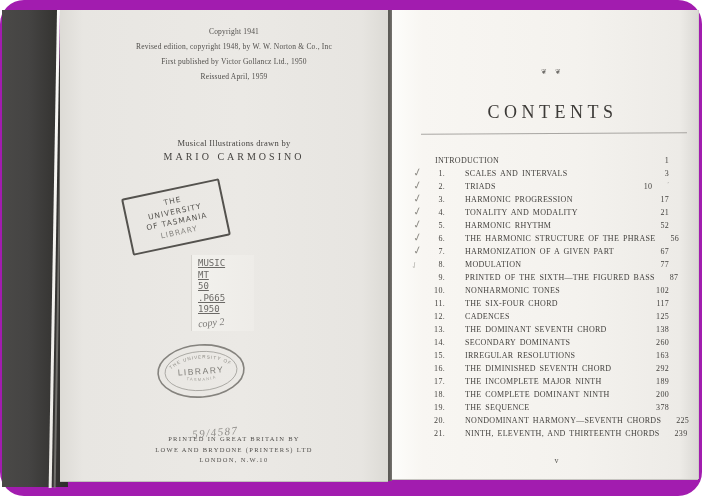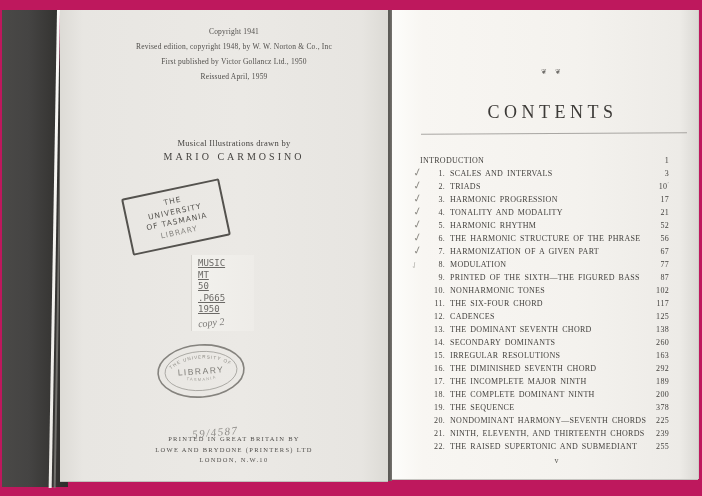--- a/index.html
+++ b/index.html
@@ -1,18 +1,18 @@
 <!DOCTYPE html>
 <html><head>
 <meta charset="utf-8">
 <style>
   html,body{margin:0;padding:0;}
   body{width:702px;height:496px;background:#ffffff;overflow:hidden;
        font-family:"Liberation Serif","DejaVu Serif",serif;}
-  #scan{position:relative;width:702px;height:496px;background:#be185d;}
+  #scan{position:relative;width:702px;height:496px;background:#a21caf;border-radius:24px;}
 
   
   #cover-band{position:absolute;left:2px;top:10px;width:66px;height:477px;
     background:linear-gradient(90deg,#4a4947 0%,#454443 40%,#363533 78%,#2e2d2b 100%);
     clip-path:polygon(0 0,86% 0,100% 100%,0 100%);}
   #page-edge-highlight{position:absolute;left:57px;top:10px;width:3px;height:478px;
     background:linear-gradient(180deg,#fbfbf9,#eceae6);transform:rotate(1deg);transform-origin:top left;}
   #page-edge-line{position:absolute;left:62px;top:10px;width:1.5px;height:478px;
     background:#807e7b;transform:rotate(1deg);transform-origin:top left;opacity:.8;}
 
@@ -59,21 +59,21 @@
   
   .rp-center{position:absolute;left:20px;right:5px;text-align:center;}
   #ornament{top:58px;font-size:7px;color:#6e6c68;letter-spacing:3px;
     font-family:"DejaVu Sans",sans-serif;}
   #contents-heading{top:92px;font-size:18px;letter-spacing:4.5px;color:#3c3a37;}
   #heading-rule{position:absolute;left:29px;top:123px;width:266px;height:1px;
     background:#9b9995;transform:rotate(-.3deg);opacity:.85;}
 
   #toc-list{position:absolute;left:28px;top:146px;width:249px;color:#44423f;}
   .toc-row{position:relative;display:flex;align-items:baseline;height:13px;
-    font-size:8px;letter-spacing:.3px;word-spacing:1.5px;}
+    font-size:8px;letter-spacing:.3px;word-spacing:1.5px;gap:15px;}
   .toc-num{width:25px;text-align:right;margin-right:5px;flex:none;}
   .toc-num.empty{width:0;margin-right:0;}
   .toc-title{white-space:nowrap;}
   .toc-page{margin-left:auto;text-align:right;}
   .check{position:absolute;left:-7px;top:-2px;font-family:"DejaVu Sans",sans-serif;
     font-size:11px;color:#8f8d87;transform:rotate(-14deg);line-height:1;}
   .toc-row:nth-child(9) .check{font-size:9px;opacity:.6;left:-9px;top:1px;transform:rotate(-30deg);}
   .pg-mark{font-size:6px;color:#8f8d87;position:relative;top:-3px;}
 
   #footer-page-number{position:absolute;left:40px;top:446px;width:249px;
@@ -264,22 +264,17 @@
         <div class="toc-row">
           <span class="toc-num">20.</span>
           <span class="toc-title">NONDOMINANT HARMONY—SEVENTH CHORDS</span>
           <span class="toc-page">225</span>
         </div>
         <div class="toc-row">
           <span class="toc-num">21.</span>
           <span class="toc-title">NINTH, ELEVENTH, AND THIRTEENTH CHORDS</span>
           <span class="toc-page">239</span>
         </div>
-        <div class="toc-row">
-          <span class="toc-num">22.</span>
-          <span class="toc-title">THE RAISED SUPERTONIC AND SUBMEDIANT</span>
-          <span class="toc-page">255</span>
-        </div>
       </div>
 
     <div id="footer-page-number">v</div>
   </div>
 </div>
 
 </body></html>

